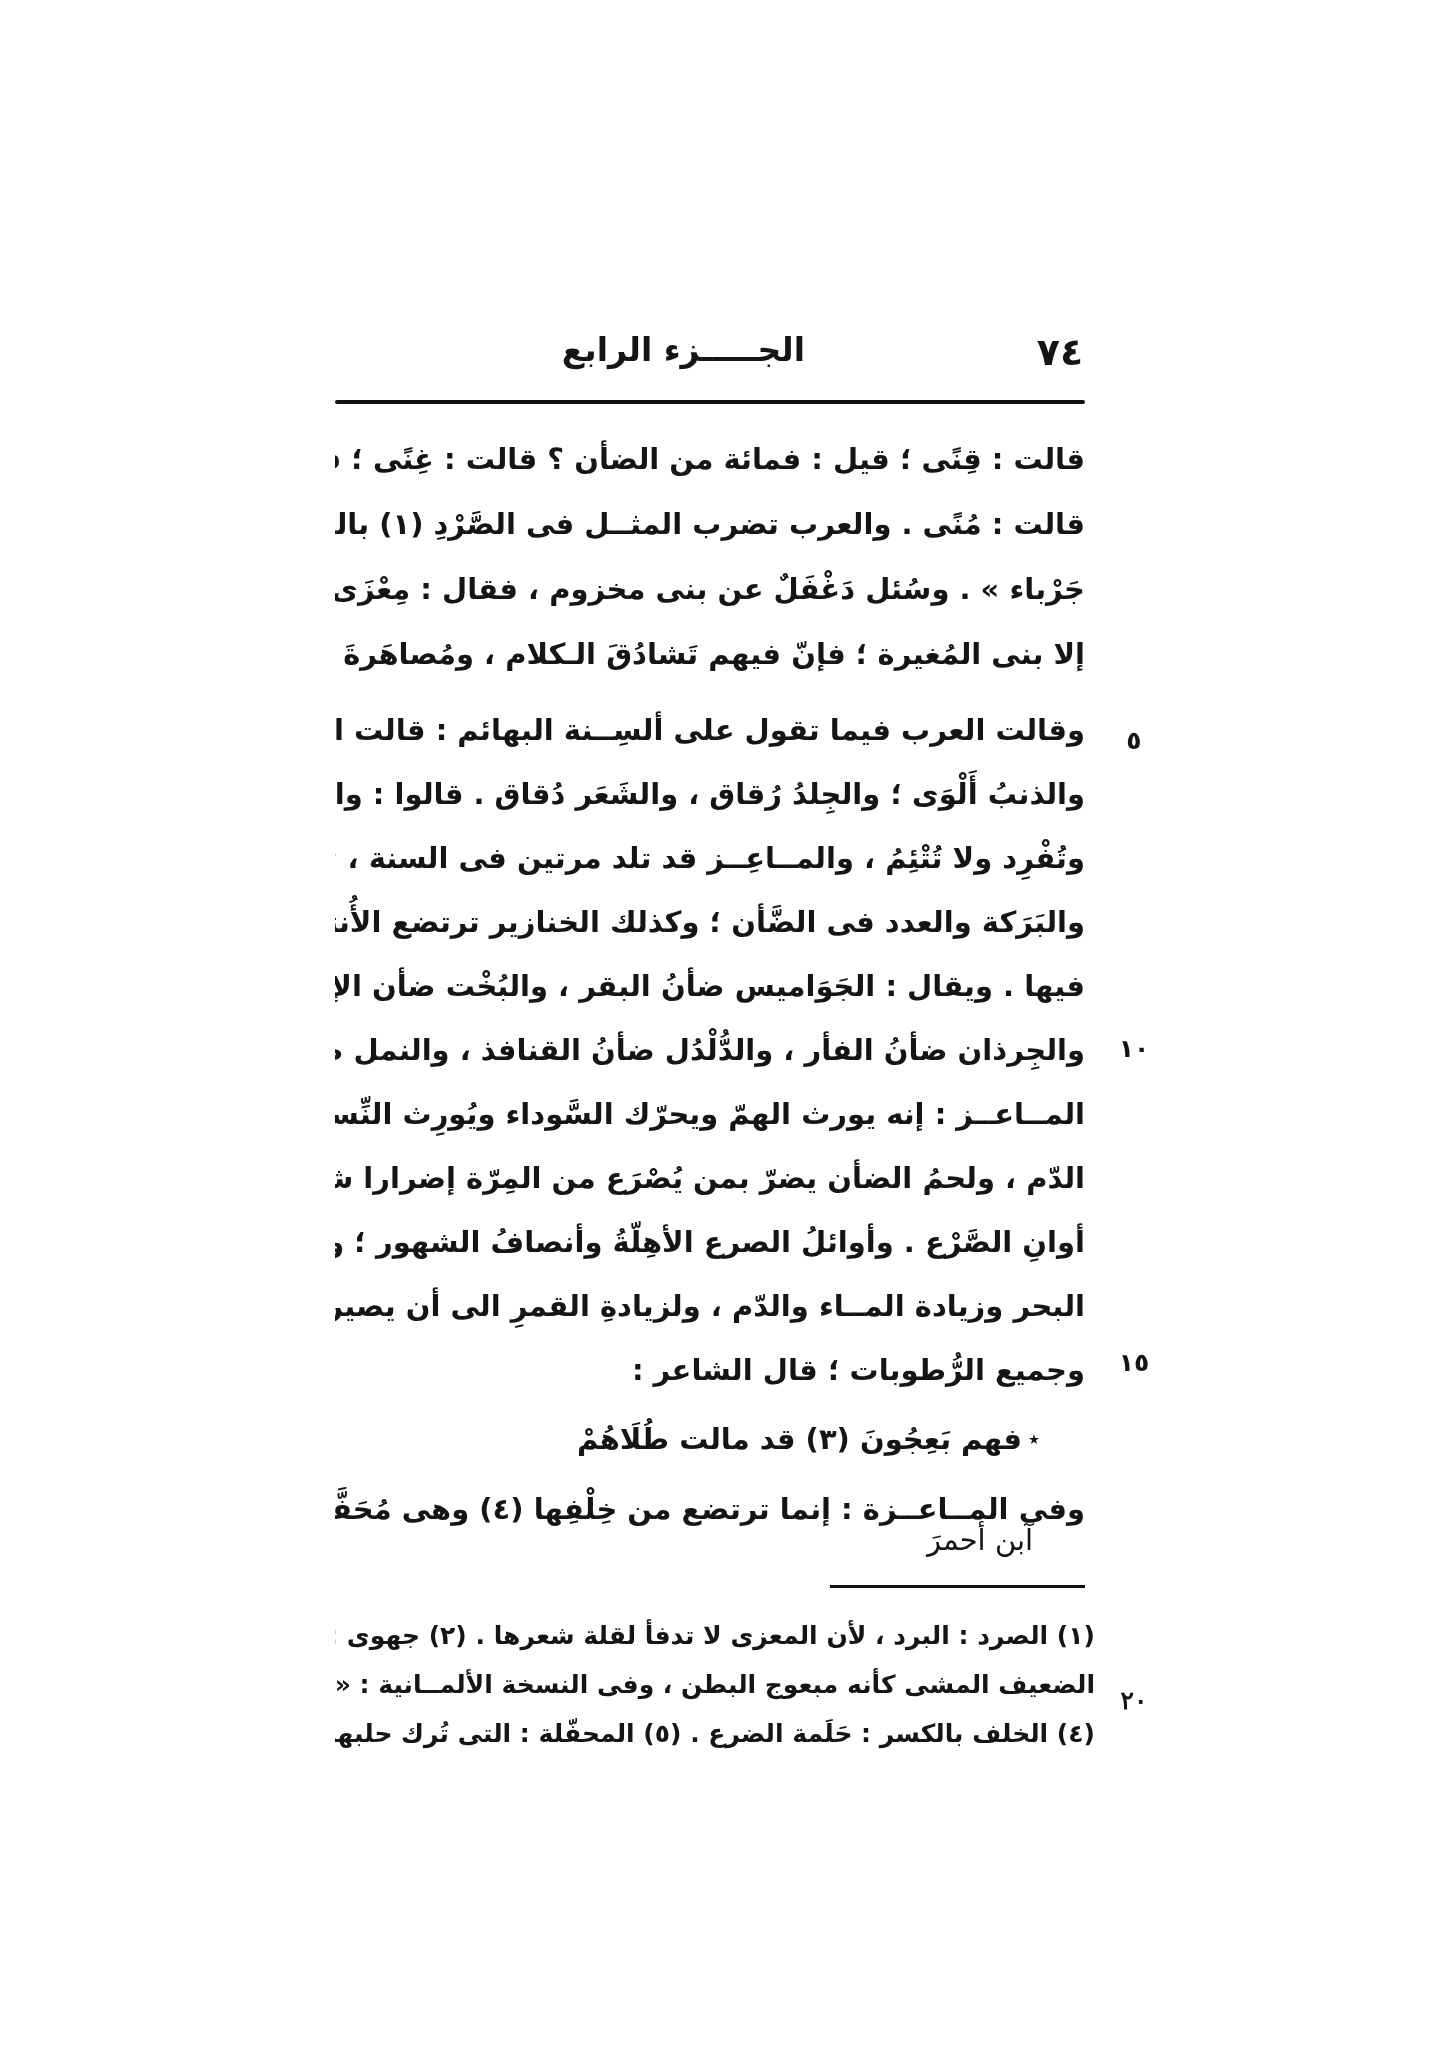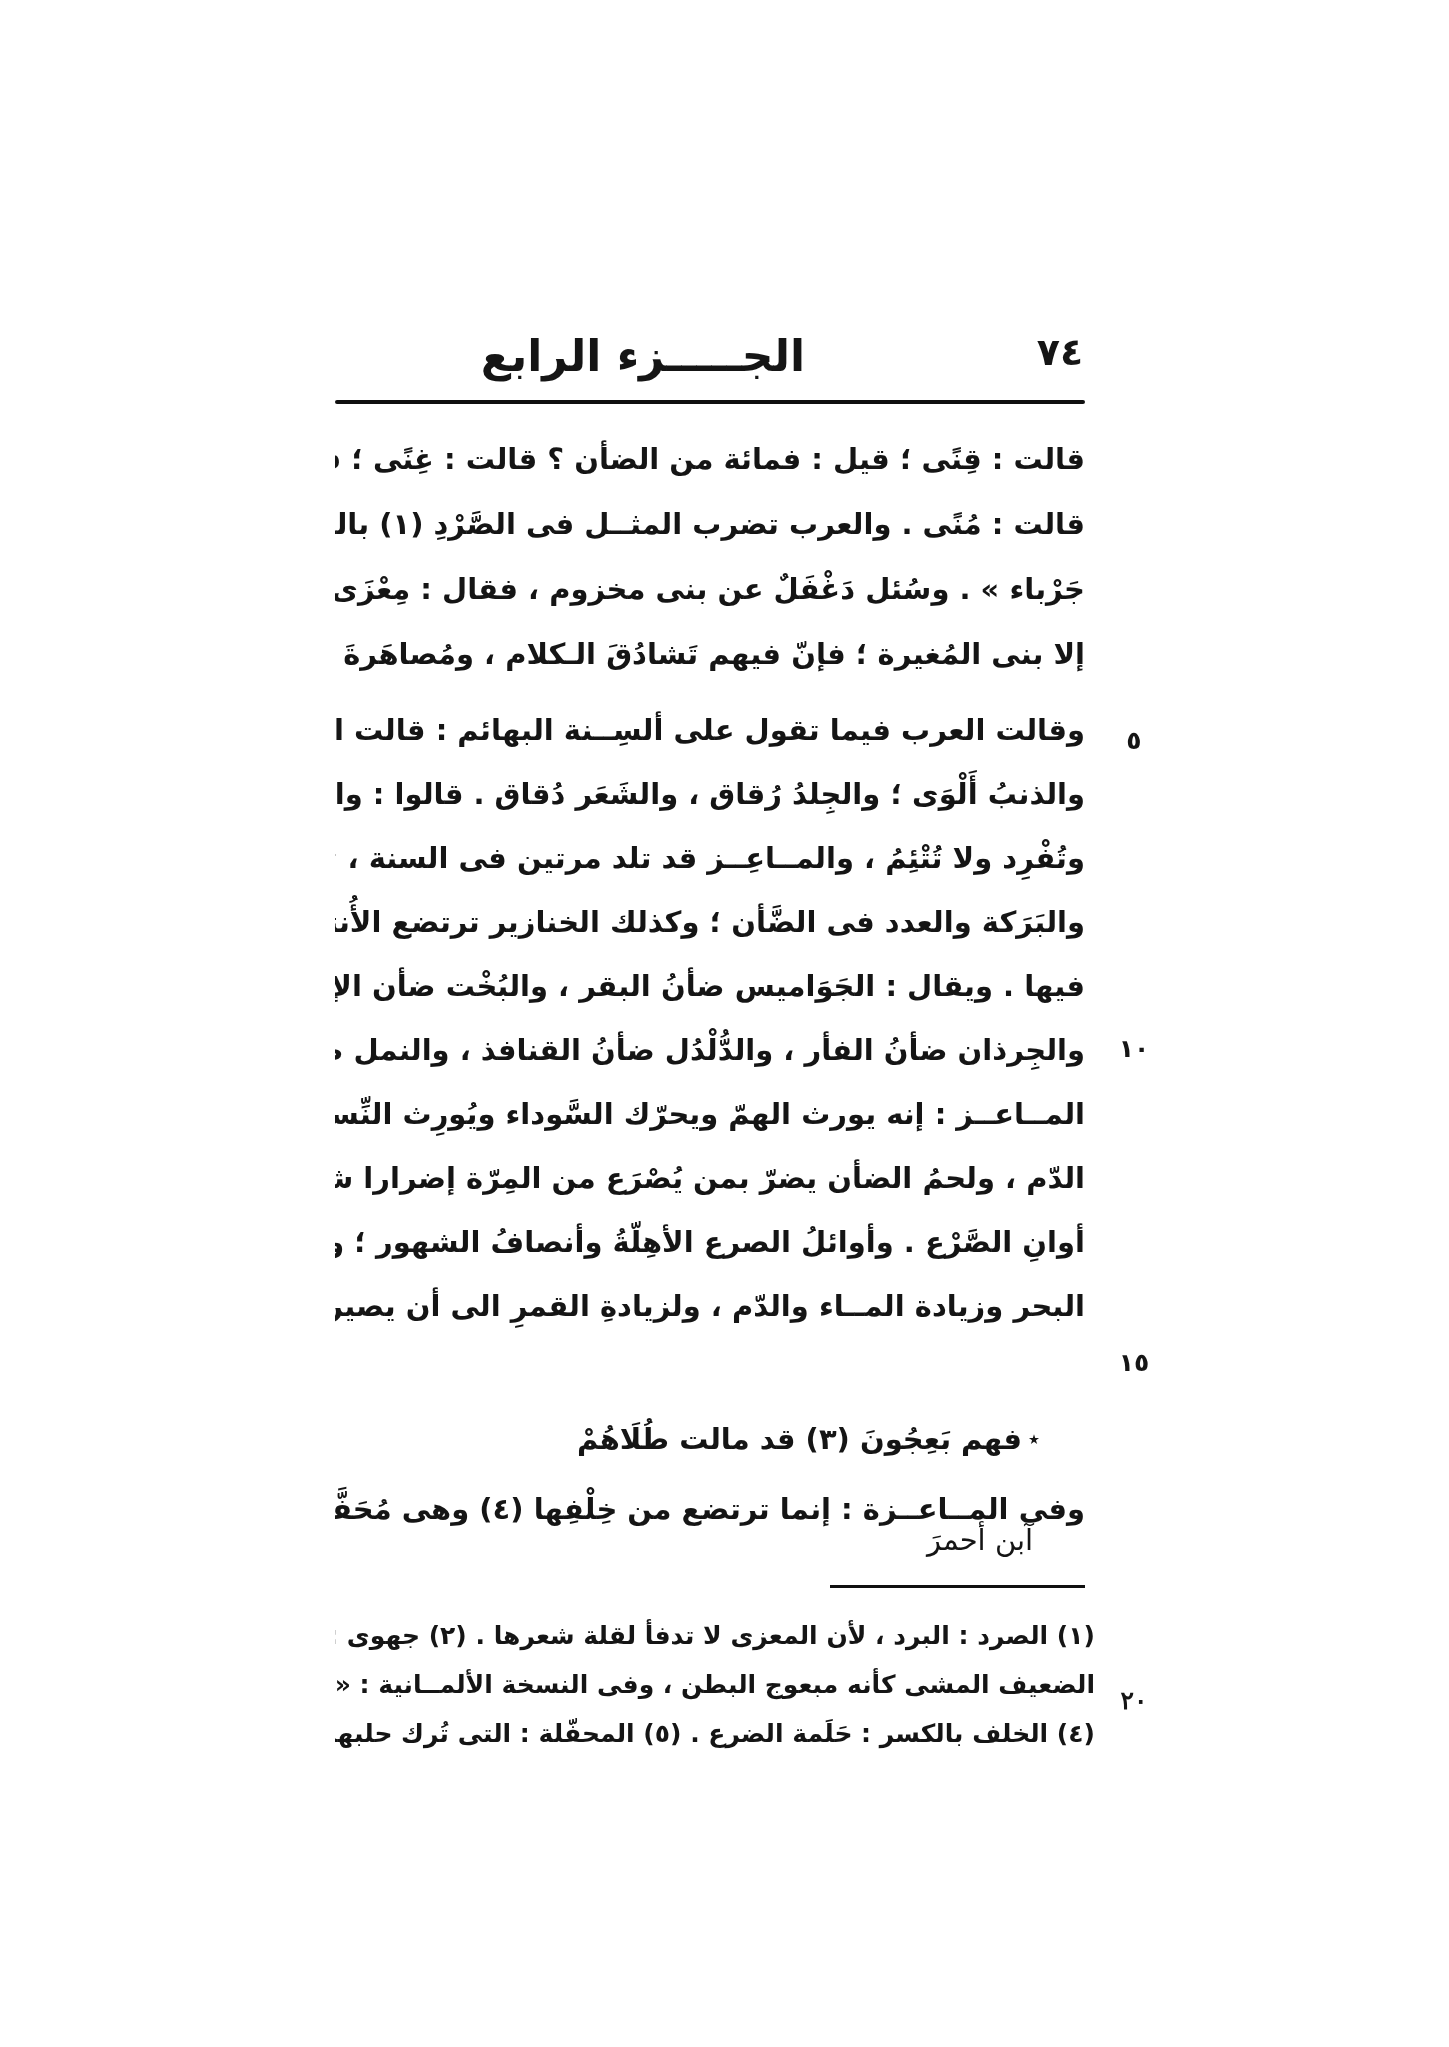--- a/index.html
+++ b/index.html
@@ -13,21 +13,21 @@
     width:1449px;height:2047px;
     background:#ffffff;
     color:#151515;
     overflow:hidden;
   }
   
   .header-title{
     position:absolute;
     top:330px;left:575px;width:230px;
     text-align:center;
-    font-size:44px;font-weight:700;
+    font-size:33px;font-weight:700;
     letter-spacing:0px;
     white-space:nowrap;
   }
   .page-number{
     position:absolute;
     top:330px;left:1030px;width:60px;
     text-align:center;
     font-size:38px;font-weight:700;
   }
   .header-rule{
@@ -137,20 +137,21 @@
     <div class="bline">وقالت العرب فيما تقول على ألسِــنة البهائم : قالت المِعْزَى : الأَسْتُ جَهْوَى (٢) ،</div>
     <div class="bline">والذنبُ أَلْوَى ؛ والجِلدُ رُقاق ، والشَعَر دُقاق . قالوا : والضأن تضع مرّة فى السنة</div>
     <div class="bline">وتُفْرِد ولا تُتْئِمُ ، والمــاعِــز قد تلد مرتين فى السنة ، تضع الثلاثة وأكثر وأقل ، والنَّمَّاء</div>
     <div class="bline">والبَرَكة والعدد فى الضَّأن ؛ وكذلك الخنازير ترتضع الأُنثى منها عشرين خِنَّوْصًا ولا نَمَاء</div>
     <div class="bline">فيها . ويقال : الجَوَاميس ضأنُ البقر ، والبُخْت ضأن الإبل ، والبراذِين ضأنُ الخيلِ ،</div>
     <div class="bline">والجِرذان ضأنُ الفأر ، والدُّلْدُل ضأنُ القنافذ ، والنمل ضأن الذَّرّ . ويقول الأطبّاء فى لحم</div>
     <div class="bline">المــاعــز : إنه يورث الهمّ ويحرّك السَّوداء ويُورِث النِّسيانَ ويُجَبِّل الأولادَ ويُفسد</div>
     <div class="bline">الدّم ، ولحمُ الضأن يضرّ بمن يُصْرَع من المِرّة إضرارا شــديدا حتى يصرَعَهم فى غير</div>
     <div class="bline">أوانِ الصَّرْع . وأوائلُ الصرع الأهِلّةُ وأنصافُ الشهور ؛ وهذان الوقتان هما وقت مَدّ</div>
     <div class="bline">البحر وزيادة المــاء والدّم ، ولزيادةِ القمرِ الى أن يصير بدرا أثرٌ فى زيادةِ الدّمِ والدماغ</div>
+    <div class="bline short">وجميع الرُّطوبات ؛ قال الشاعر :</div>
   </div>
 
   <div class="verse-row">
     <span class="verse-star">٭</span>
     <span>فهم بَعِجُونَ (٣) قد مالت طُلَاهُمْ</span>
   </div>
 
   <div class="textblock line-17">
     <div class="bline">وفى المــاعــزة : إنما ترتضع من خِلْفِها (٤) وهى مُحَفَّلة (٥) حتى تأتىَ على كلّ ما فيه ؛ قال</div>
   </div>

